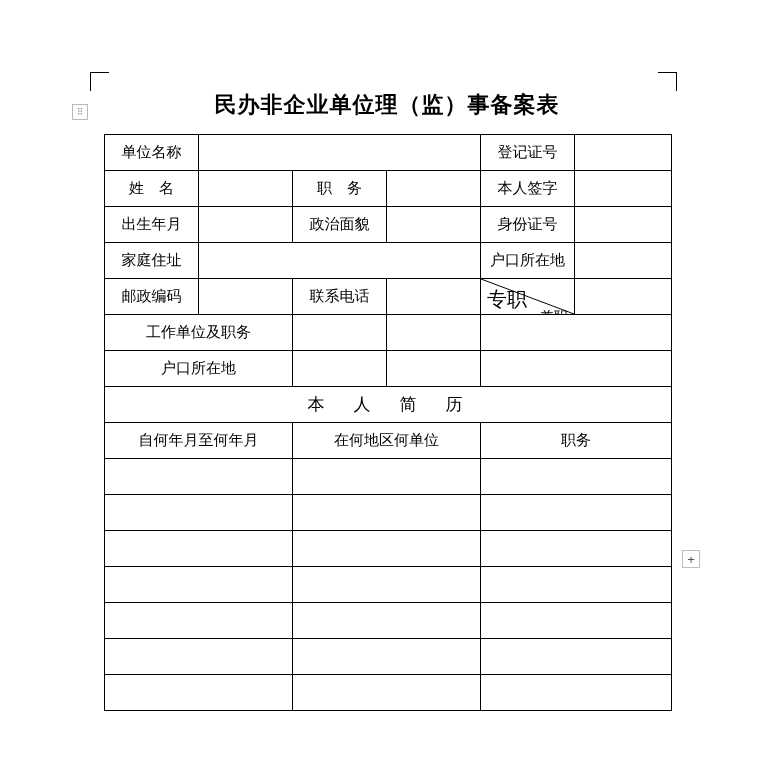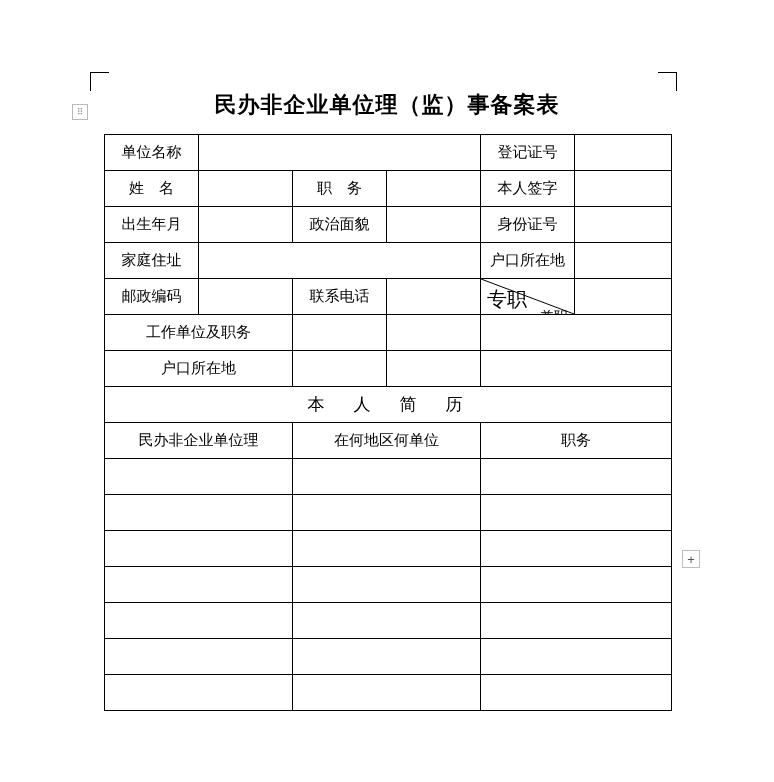--- a/index.html
+++ b/index.html
@@ -221,21 +221,21 @@
         <tr>
           <td colspan="2" class="lbl">户口所在地</td>
           <td class="blank"></td>
           <td class="blank"></td>
           <td colspan="2" class="blank"></td>
         </tr>
         <tr>
           <td colspan="6" class="center-big">本　人　简　历</td>
         </tr>
         <tr>
-          <td colspan="2" class="hdr">民办非企业单位理</td>
+          <td colspan="2" class="hdr">自何年月至何年月</td>
           <td colspan="2" class="hdr">在何地区何单位</td>
           <td colspan="2" class="hdr">职务</td>
         </tr>
         <tr>
           <td colspan="2" class="blank"></td>
           <td colspan="2" class="blank"></td>
           <td colspan="2" class="blank"></td>
         </tr>
         <tr>
           <td colspan="2" class="blank"></td>

